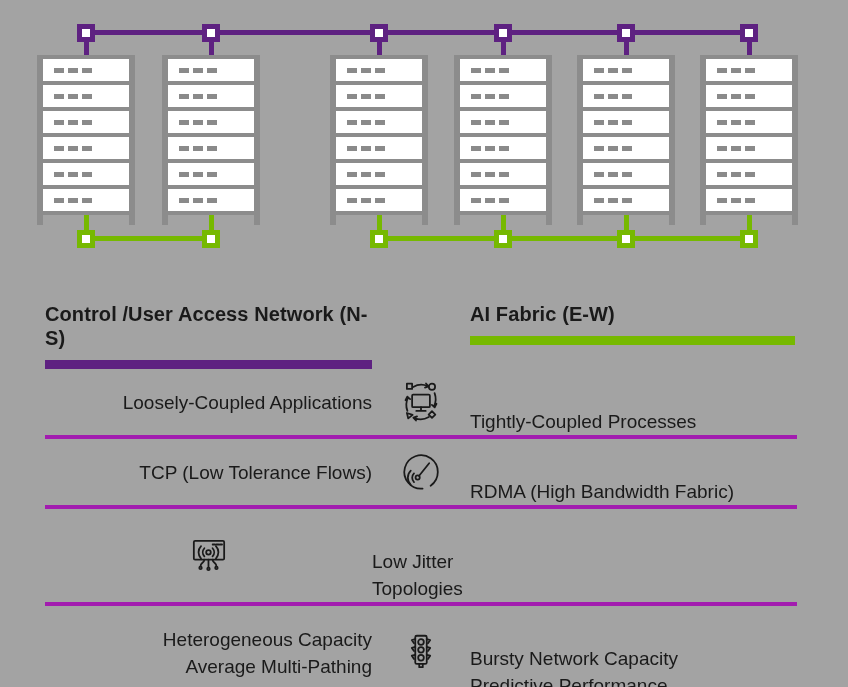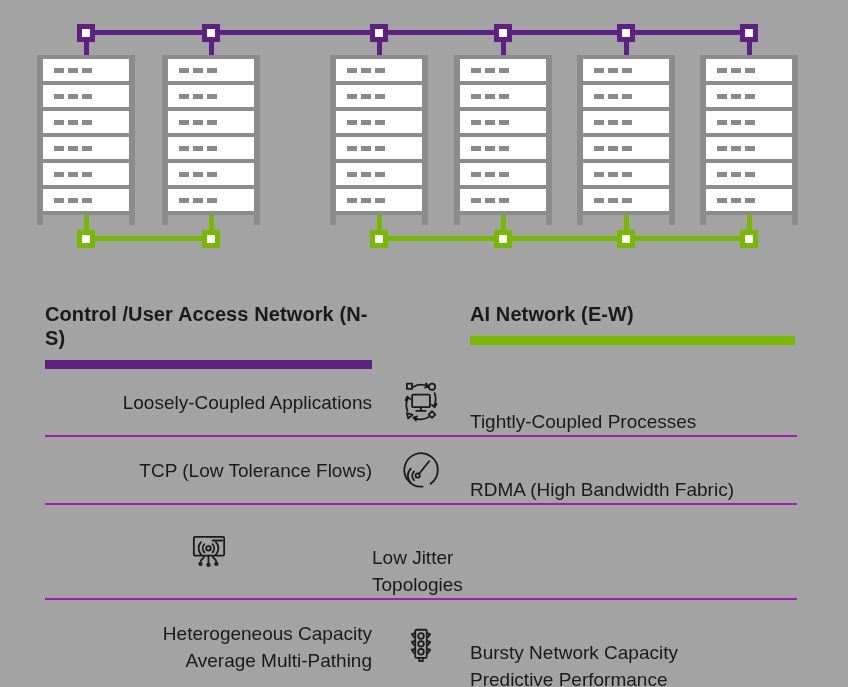--- a/index.html
+++ b/index.html
@@ -35,21 +35,21 @@
                    var(--ledgray) 28px 38px); }
 
   
   .ctable { position:absolute; left:45px; top:302px; width:752px; }
   .thead { display:grid; grid-template-columns:327px 98px 327px; }
   .th { font-size:20px; font-weight:bold; line-height:24px; letter-spacing:.1px; }
   .th-bar { height:9px; margin-top:10px; }
   .th-bar.purple { background:var(--purple); width:100%; }
   .th-bar.green  { background:var(--green);  width:325px; }
   .trow { display:grid; grid-template-columns:327px 98px 327px; align-items:center;
-          min-height:57px; border-bottom:2px solid #a21caf; }
+          min-height:57px; border-bottom:4px solid #a21caf; }
   .trow.tall { min-height:87px; }
   .cell { font-size:19px; line-height:27px; white-space:pre-line; }
   .cell.left  { text-align:right; }
   .cell.right { text-align:left;margin-top:39px; }
   .icell { display:flex; align-items:center; justify-content:center; }
   .icell svg { display:block; }
   svg .ln { fill:none; stroke:#1a1a1a; stroke-width:1.7; stroke-linecap:round; stroke-linejoin:round; }
 
   :root { --purple:#5e2181; --green:#76b900; --railgray:#8c8c8c; --ledgray:#8a8a8a; }
 </style>
@@ -157,21 +157,21 @@
 
   <div class="ctable">
 
     <div class="thead">
       <div>
         <div class="th">Control /User Access Network (N-S)</div>
         <div class="th-bar purple"></div>
       </div>
       <div></div>
       <div>
-        <div class="th">AI Network (E-W)</div>
+        <div class="th">AI Fabric (E-W)</div>
         <div class="th-bar green"></div>
       </div>
     </div>
 
     <div class="trow">
       <div class="cell left">Loosely-Coupled Applications</div>
       <div class="icell">
         <svg width="46" height="46" viewBox="0 0 44 44">
           <rect class="ln" x="13.5" y="15" width="17" height="12" rx="1"></rect>
           <path class="ln" d="M22 27v3.5M17.5 30.5h9"></path>

